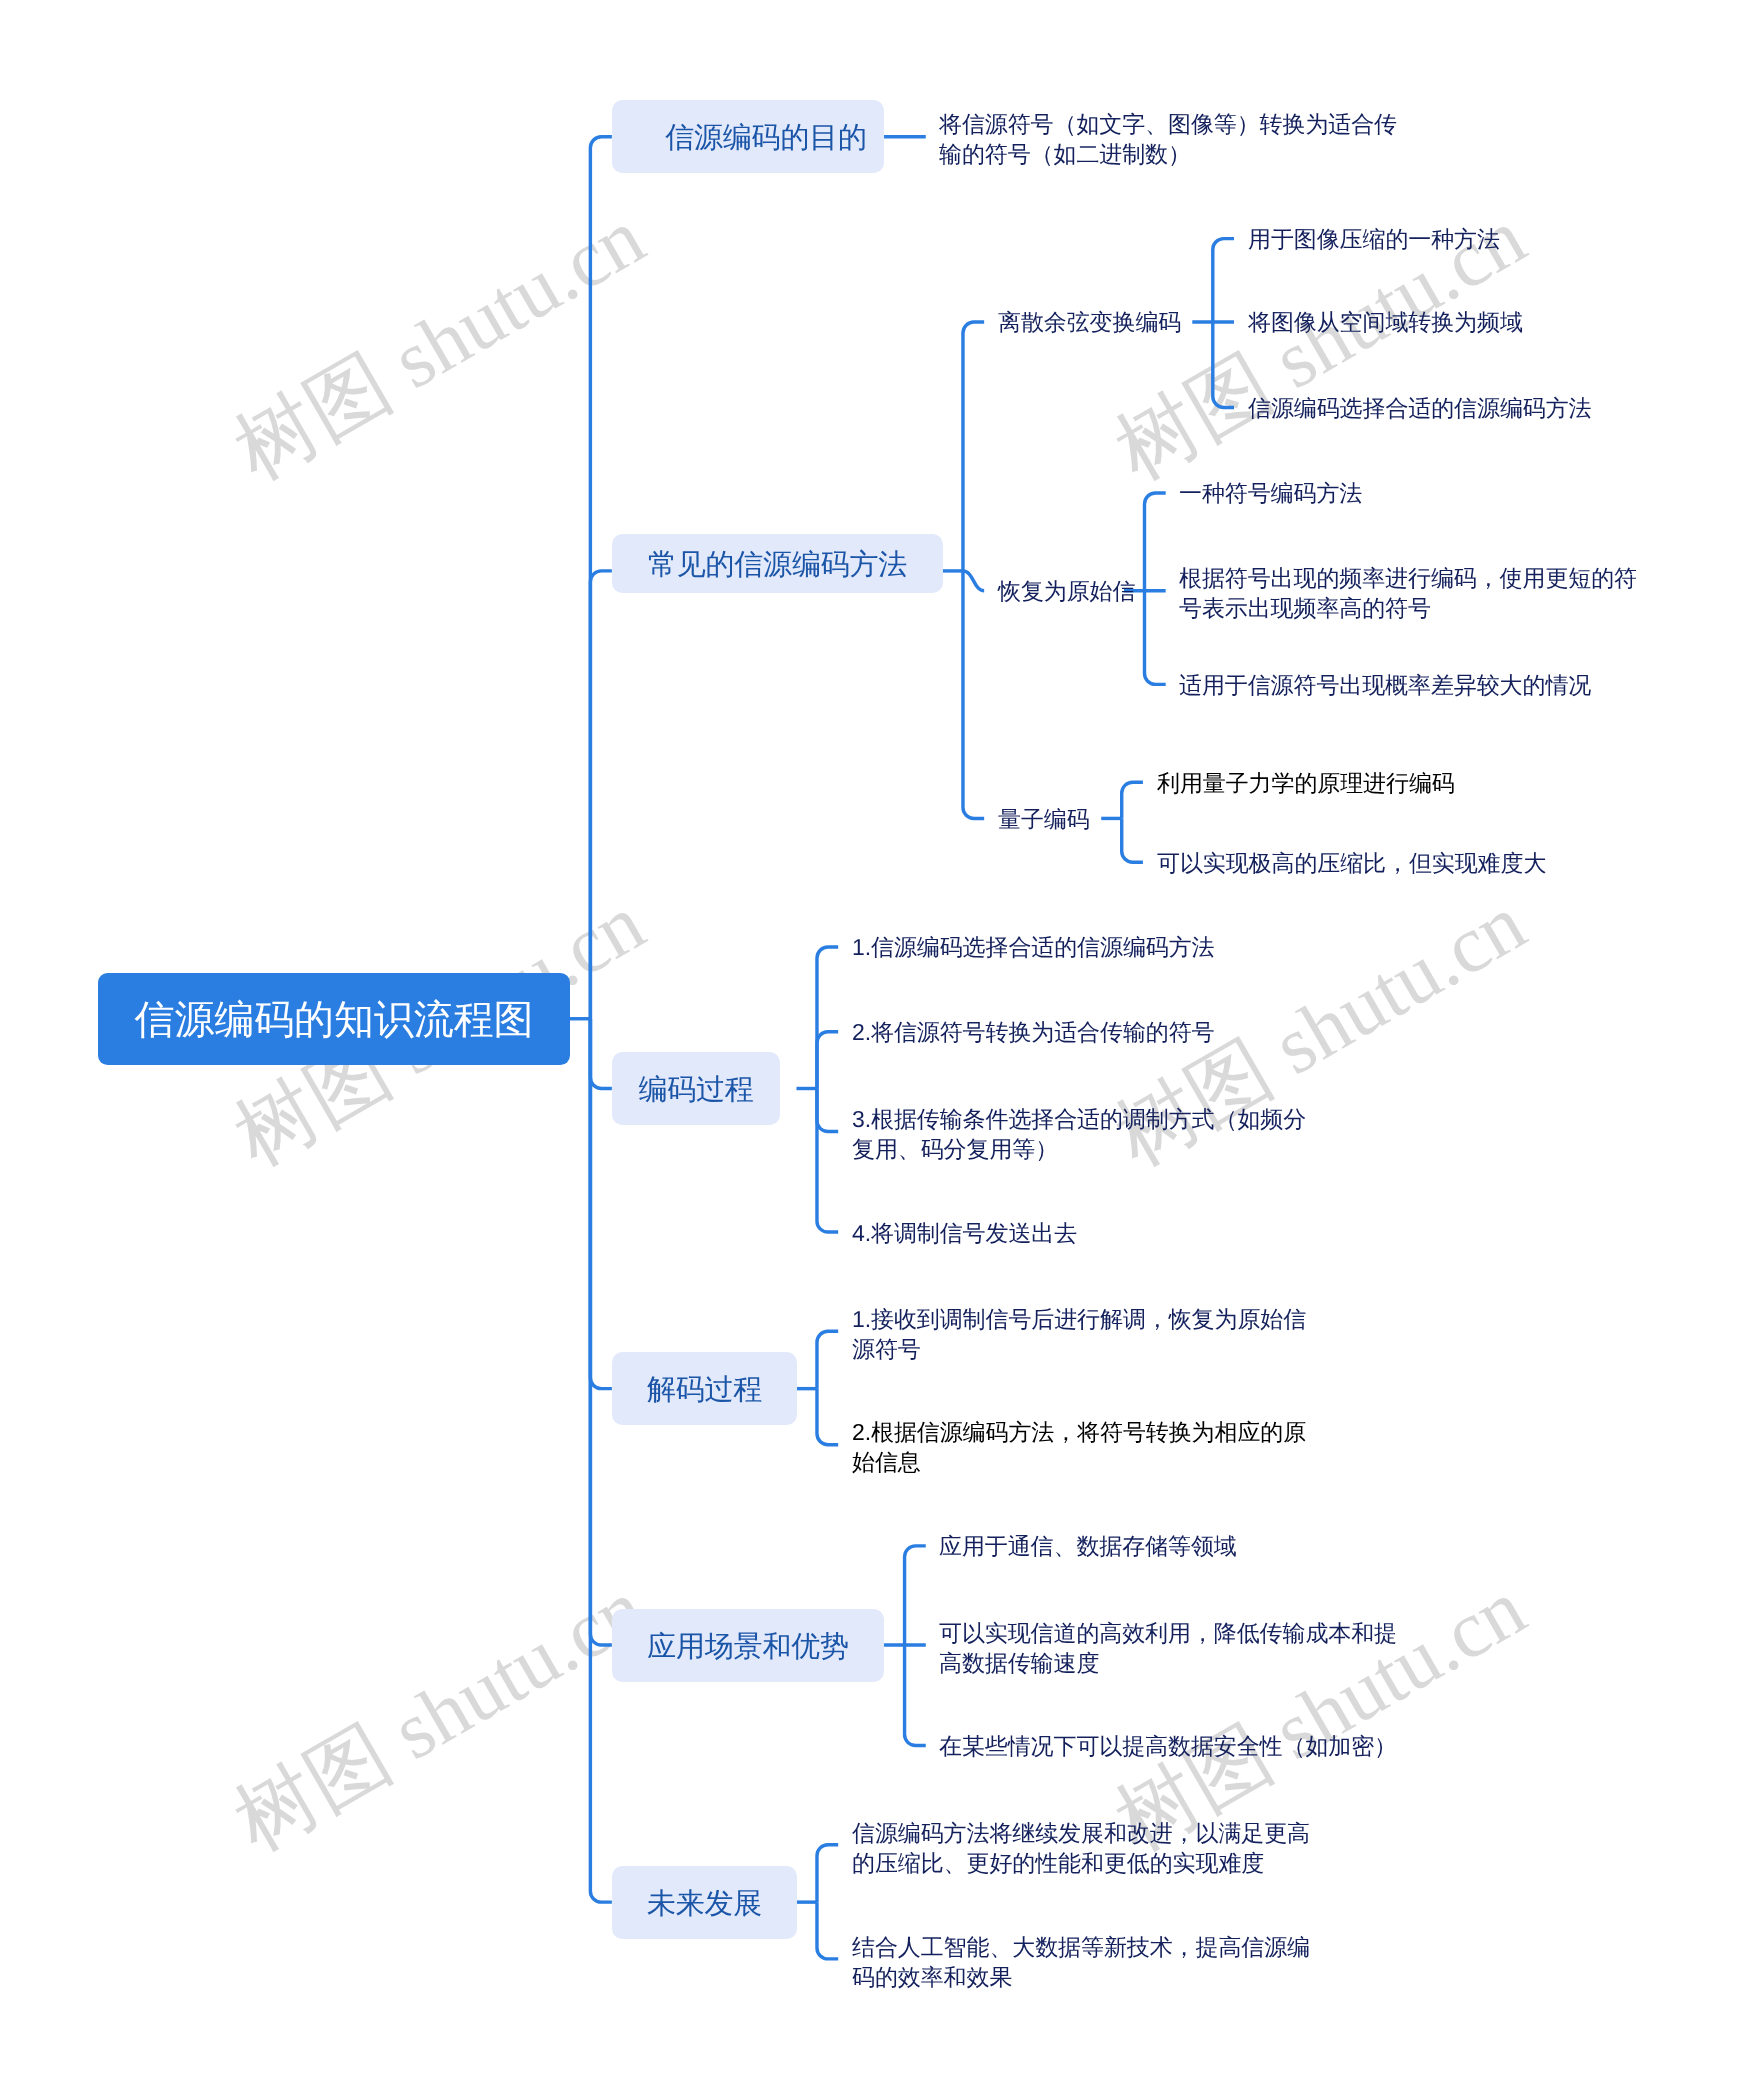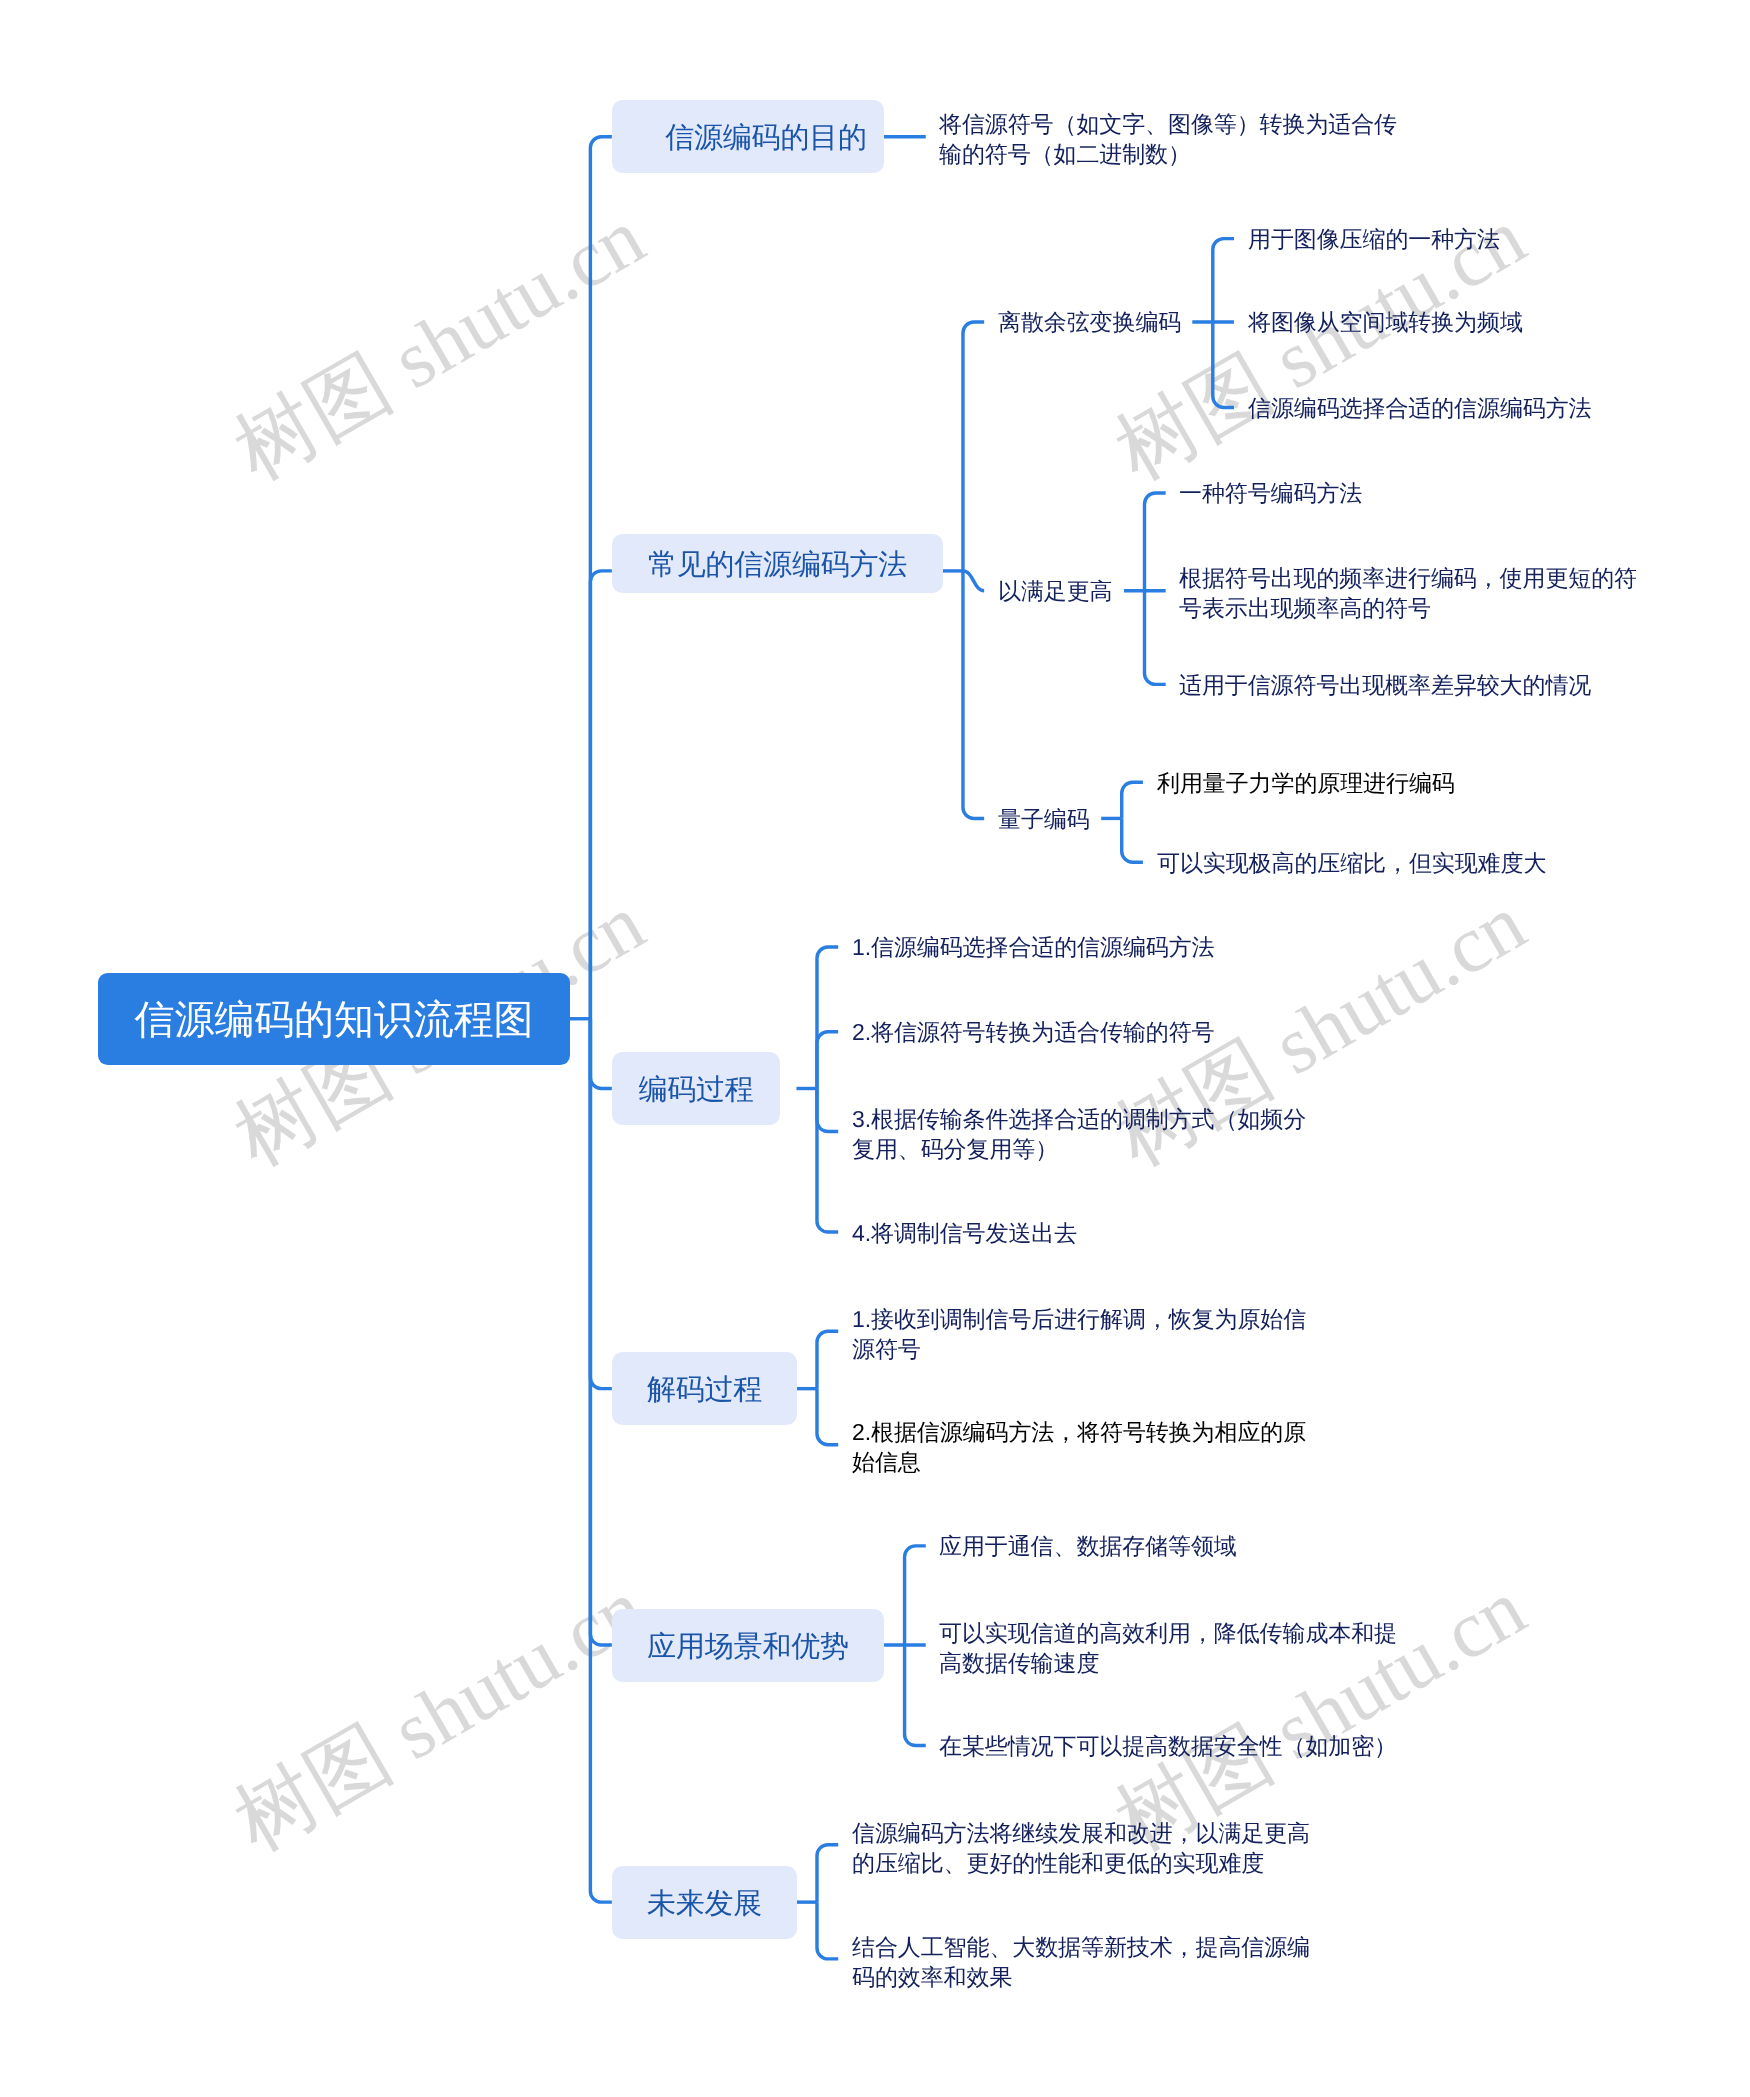--- a/index.html
+++ b/index.html
@@ -70,21 +70,21 @@
       <path d="M 1194.4125 2782 L 1194.4125 2849 A 16 16 0 0 0 1210.4125 2865 L 1225.4125 2865" fill="none" stroke="#2a7de1" stroke-width="5" stroke-linecap="butt"></path>
     </svg>
     <div class="node root-node" style="left: 98px; top: 973px; width: 472px; height: 92px; background: rgb(42, 125, 225); color: rgb(255, 255, 255);"><span>信源编码的知识流程图</span></div>
     <div class="node branch-node" style="left: 612px; top: 100px; width: 272px; height: 73px; background: rgb(226, 233, 251); color: rgb(27, 85, 168); padding-left: 36px;"><span>信源编码的目的</span></div>
     <div class="node leaf-node" style="left: 939px; top: 109px; color: rgb(19, 32, 92);"><div>将信源符号（如文字、图像等）转换为适合传</div><div>输的符号（如二进制数）</div></div>
     <div class="node branch-node" style="left: 612px; top: 534px; width: 331px; height: 59px; background: rgb(226, 233, 251); color: rgb(27, 85, 168);"><span>常见的信源编码方法</span></div>
     <div class="node leaf-node" style="left: 998px; top: 307px; color: rgb(19, 32, 92);"><div>离散余弦变换编码</div></div>
     <div class="node leaf-node" style="left: 1248px; top: 224px; color: rgb(19, 32, 92);"><div>用于图像压缩的一种方法</div></div>
     <div class="node leaf-node" style="left: 1248px; top: 307px; color: rgb(19, 32, 92);"><div>将图像从空间域转换为频域</div></div>
     <div class="node leaf-node" style="left: 1248px; top: 393px; color: rgb(19, 32, 92);"><div>信源编码选择合适的信源编码方法</div></div>
-    <div class="node leaf-node" style="left: 998px; top: 576px; color: rgb(19, 32, 92);"><div>以满足更高</div></div>
+    <div class="node leaf-node" style="left: 998px; top: 576px; color: rgb(19, 32, 92);"><div>恢复为原始信</div></div>
     <div class="node leaf-node" style="left: 1179px; top: 478px; color: rgb(19, 32, 92);"><div>一种符号编码方法</div></div>
     <div class="node leaf-node" style="left: 1179px; top: 563px; color: rgb(19, 32, 92);"><div>根据符号出现的频率进行编码，使用更短的符</div><div>号表示出现频率高的符号</div></div>
     <div class="node leaf-node" style="left: 1179px; top: 670px; color: rgb(19, 32, 92);"><div>适用于信源符号出现概率差异较大的情况</div></div>
     <div class="node leaf-node" style="left: 998px; top: 804px; color: rgb(19, 32, 92);"><div>量子编码</div></div>
     <div class="node leaf-node" style="left: 1157px; top: 768px; color: #000000;"><div>利用量子力学的原理进行编码</div></div>
     <div class="node leaf-node" style="left: 1157px; top: 848px; color: rgb(19, 32, 92);"><div>可以实现极高的压缩比，但实现难度大</div></div>
     <div class="node branch-node" style="left: 612px; top: 1052px; width: 168px; height: 73px; background: rgb(226, 233, 251); color: rgb(27, 85, 168);"><span>编码过程</span></div>
     <div class="node leaf-node" style="left: 852px; top: 932px; color: rgb(19, 32, 92);"><div>1.信源编码选择合适的信源编码方法</div></div>
     <div class="node leaf-node" style="left: 852px; top: 1017px; color: rgb(19, 32, 92);"><div>2.将信源符号转换为适合传输的符号</div></div>
     <div class="node leaf-node" style="left: 852px; top: 1104px; color: rgb(19, 32, 92);"><div>3.根据传输条件选择合适的调制方式（如频分</div><div>复用、码分复用等）</div></div>

